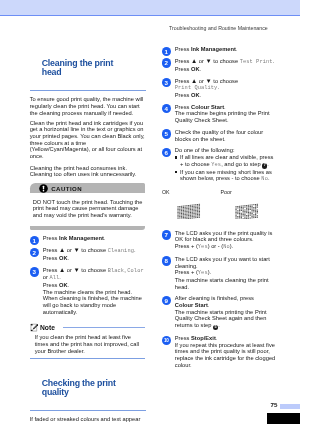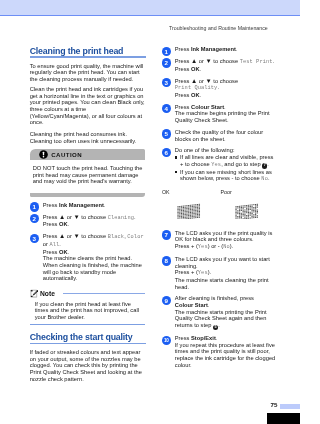--- a/index.html
+++ b/index.html
@@ -8,21 +8,21 @@
 
   .topband{position:absolute;left:0;top:0;width:300px;height:15px;background:#ccd8fb;}
   .topband-line{position:absolute;left:0;top:15px;width:300px;height:1.4px;background:#6d8ef5;}
   .hdr-title{position:absolute;left:169px;top:25.3px;font-size:5.25px;color:#3a3a3a;
              line-height:6px;white-space:nowrap;}
 
   .col{position:absolute;}
   .colL{left:29.7px;top:46.8px;width:116px;}
   .colR{left:161.7px;top:46.2px;width:114.8px;}
 
-  h2{margin:0;font-size:8.8px;color:#1d4f9e;font-weight:bold;line-height:9.6px;
+  h2{margin:12px;font-size:8.8px;color:#1d4f9e;font-weight:bold;line-height:9.6px;
      letter-spacing:-.18px;}
   .hrule{height:1.3px;background:#7c9fe2;margin-top:-0.2px;}
   p{margin:0;font-size:5.72px;line-height:6.6px;color:#1a1a1a;}
   .gap{height:3.6px;}
   .lcd{font-family:"Liberation Mono",monospace;font-size:5.3px;color:#7d7d7d;letter-spacing:.1px;}
   b{font-weight:bold;}
   .arw{font-size:6.3px;}
 
   .caution{margin-top:4.8px;width:115px;}
   .caution-bar{height:10.6px;background:#b4b4b4;
@@ -122,21 +122,21 @@
       <span class="ntxt">Note</span>
       <span class="nline"></span>
     </div>
     <div class="note-body">
       <p>If you clean the print head at least five times and the print has not improved, call your Brother dealer.</p>
     </div>
     <div class="note-foot"></div>
   </div>
 
   <div style="height:8px"></div>
-  <h2>Checking the start quality</h2>
+  <h2>Checking the print quality</h2>
   <div class="hrule"></div>
   <div class="gap" style="height:5.5px"></div>
   <p>If faded or streaked colours and text appear on your output, some of the nozzles may be clogged. You can check this by printing the Print Quality Check Sheet and looking at the nozzle check pattern.</p>
 </div>
 
 <div class="col colR">
   <div class="steps" style="margin-top:0">
 
     <div class="step">
       <div class="num">1</div>

